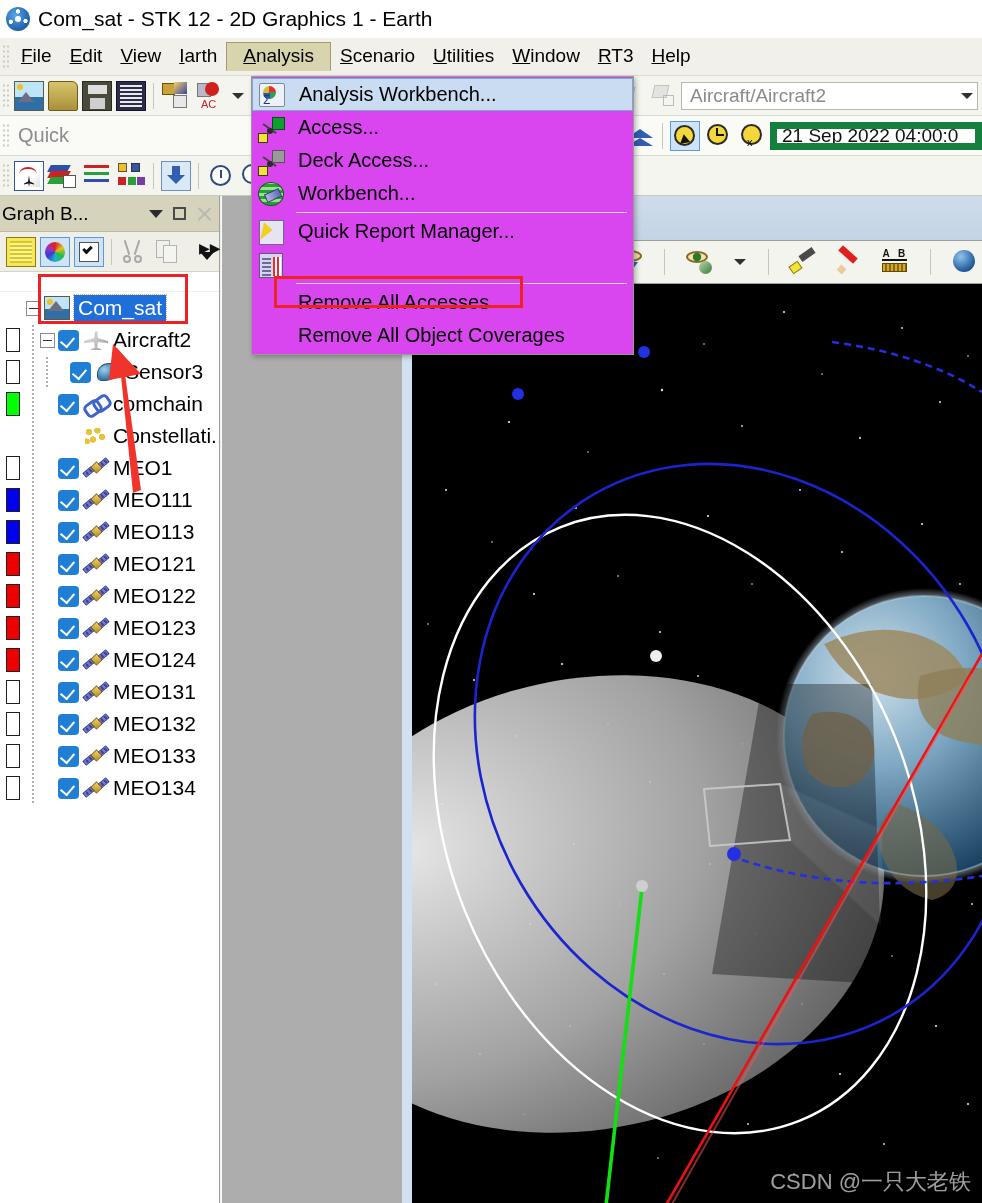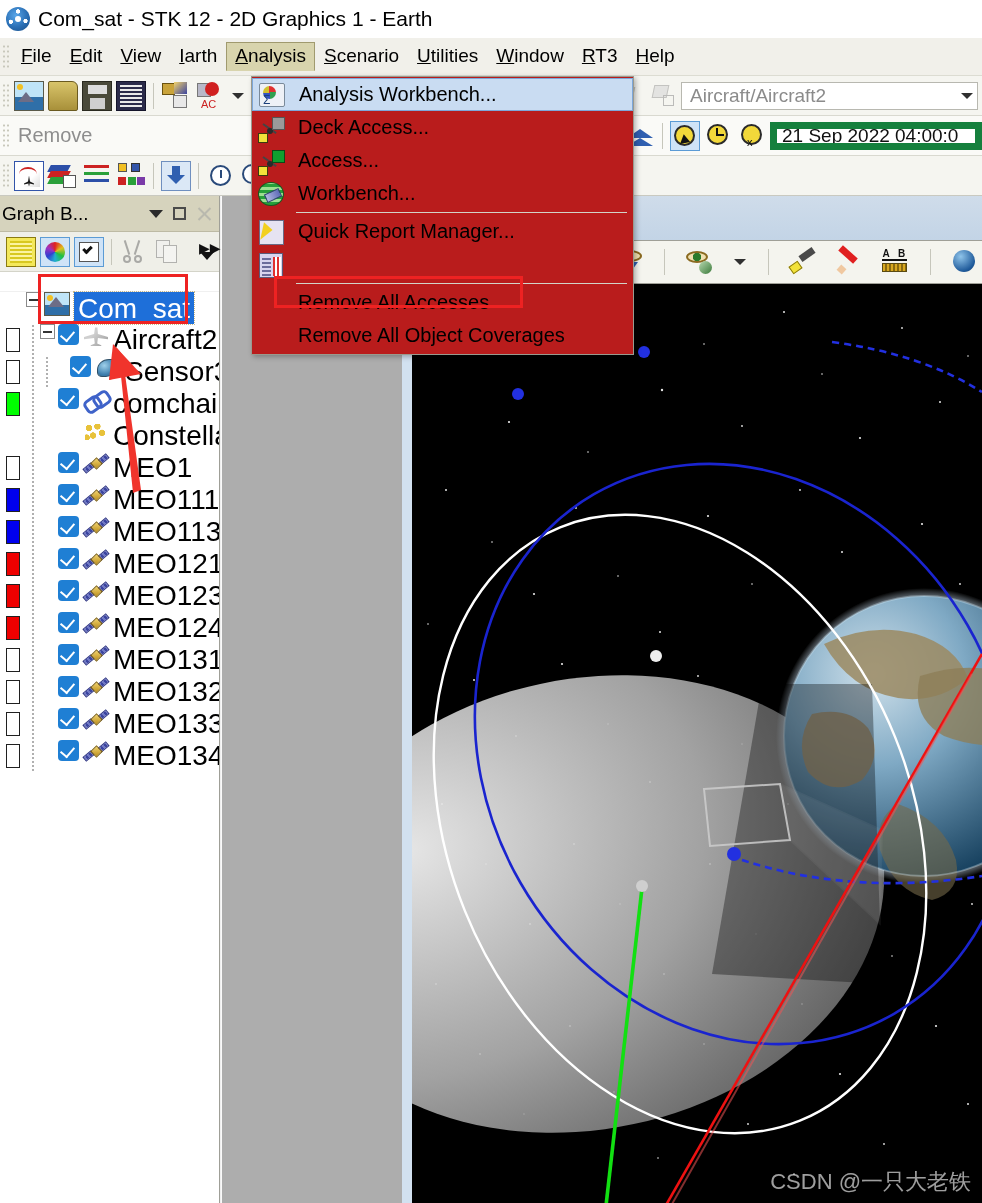--- a/index.html
+++ b/index.html
@@ -59,21 +59,21 @@
   }
   .menu-item {
     font-size: 19px; color: #000; padding: 4px 9px; cursor: default;
     white-space: nowrap; line-height: 1.1;
   }
   .menu-item u { text-decoration: underline; }
   .menu-item.open {
     background: #d8d4ad;
     border: 1px solid #a09a6e;
     border-bottom-color: #d8d4ad;
-    padding: 3px 8px;
+    padding: 3px 16px;
     position: relative; z-index: 60;
   }
 
   
   .toolbar1 {
     position: absolute; left: 0; top: 76px; width: 982px; height: 40px;
     background: #f5f5f0; border-bottom: 1px solid #d9d9d0;
     display: flex; align-items: center;
   }
   .toolbar2 {
@@ -136,22 +136,22 @@
   .x-btn::after { transform: rotate(-45deg); }
 
   .objpanel-toolbar {
     height: 40px; background: #efefe8; border-bottom: 1px solid #d4d4c9;
     display: flex; align-items: center; padding-left: 4px;
   }
   .tree-area { position: relative; height: 931px; background: #fff; overflow: hidden; }
   .tree-blankrow { height: 20px; background: #ffffff; border-bottom: 1px solid #f0f0f0; }
 
   .tree-row {
-    position: relative; height: 32px; display: flex; 
-    font-size: 28px; color: #000; white-space: nowrap;
+    position: relative; height: 32px; display: flex; align-items: center;
+    font-size: 21px; color: #000; white-space: nowrap;
   }
   .swatch-col { width: 26px; flex: 0 0 auto; display:flex; align-items:center; justify-content:center; }
   .swatch { width: 14px; height: 24px; border: 1px solid #202020; background: #fff; }
   .expander {
     width: 15px; height: 15px; border: 1px solid #8a8a8a; background: #fff;
     position: relative; flex: 0 0 auto; margin-right: 3px;
   }
   .expander::before {
     content: ""; position: absolute; left: 2px; top: 6px; width: 9px; height: 1.5px; background: #333;
   }
@@ -262,21 +262,21 @@
     display: flex; align-items: center; padding-left: 4px; justify-content: space-between;
   }
   .starfield {
     position: absolute; left: 0; top: 88px; width: 569px; height: 919px;
     background: #000;
   }
 
   
   .dropdown {
     position: absolute; left: 251px; top: 76px; width: 383px;
-    background: #b91c1c;
+    background: #d946ef;
     border: 1px solid #9a9a8f;
     box-shadow: 2px 2px 5px rgba(0,0,0,0.28);
     z-index: 100;
     padding: 1px 0 2px 0;
   }
   .dd-item {
     height: 33px; display: flex; align-items: center;
     font-size: 20px; color: #000; padding-left: 2px; white-space: nowrap;
     position: relative;
   }
@@ -429,21 +429,21 @@
       <span style="position:absolute;left:14px;top:14px;width:11px;height:11px;border:1px solid #777;display:block;"></span>
     </div>
     <div class="combo" style="width:297px;margin-right:4px;">
       <span>Aircraft/Aircraft2</span>
       <span class="caret" style="margin:0;"></span>
     </div>
   </div>
 
   <div class="toolbar2">
     <div class="grip"></div>
-    <div class="searchbox" style="width:220px;">Remove</div>
+    <div class="searchbox" style="width:220px;">Quick</div>
     <div style="flex:1 1 auto;"></div>
     <div class="ic">
       <span style="position:absolute;left:2px;top:8px;width:0;height:0;border-left:13px solid transparent;border-right:13px solid transparent;border-bottom:9px solid #2f5fb0;display:block;"></span>
       <span style="position:absolute;left:2px;top:17px;width:0;height:0;border-left:13px solid transparent;border-right:13px solid transparent;border-bottom:8px solid #2f5fb0;display:block;"></span>
     </div>
     <div class="tbsep"></div>
     <div class="ic sel">
       <span style="position:absolute;left:3px;top:3px;width:21px;height:21px;border-radius:50%;background:#f2d83a;border:2px solid #2a2a2a;display:block;"></span>
       <span style="position:absolute;left:8px;top:14px;width:0;height:0;border-left:9px solid #111;border-top:5px solid transparent;border-bottom:5px solid transparent;transform:rotate(140deg);display:block;"></span>
     </div>
@@ -652,20 +652,34 @@
             </span>
             <span class="dotline"></span>
             <span style="width:18px;flex:0 0 auto;"></span>
             <span class="chk"></span>
             <span class="objicon i-sat">
               <span class="i-sat-p1"></span>
               <span class="i-sat-p2"></span>
               <span class="i-sat-body"></span>
             </span>
             <span>MEO121</span>
+          </div>
+          <div class="tree-row">
+            <span class="swatch-col">
+              <span class="swatch" style="background:#ee0000;"></span>
+            </span>
+            <span class="dotline"></span>
+            <span style="width:18px;flex:0 0 auto;"></span>
+            <span class="chk"></span>
+            <span class="objicon i-sat">
+              <span class="i-sat-p1"></span>
+              <span class="i-sat-p2"></span>
+              <span class="i-sat-body"></span>
+            </span>
+            <span>MEO122</span>
           </div>
           <div class="tree-row">
             <span class="swatch-col">
               <span class="swatch" style="background:#ee0000;"></span>
             </span>
             <span class="dotline"></span>
             <span style="width:18px;flex:0 0 auto;"></span>
             <span class="chk"></span>
             <span class="objicon i-sat">
               <span class="i-sat-p1"></span>
@@ -948,38 +962,38 @@
 
   <div class="dropdown">
     <div class="dd-item hl">
       <span class="dd-icon">
           <span class="ic-workbench"></span>
         </span>
       <span class="dd-label">Analysis Workbench...</span>
     </div>
     <div class="dd-item">
       <span class="dd-icon">
+          <span class="ic-access">
+            <span class="ic-acc-line"></span>
+            <span class="ic-acc-dot"></span>
+          </span>
+        </span>
+      <span class="dd-label">Access...</span>
+    </div>
+    <div class="dd-item">
+      <span class="dd-icon">
           <span class="ic-deck">
             <span class="ic-acc-line"></span>
             <span class="ic-acc-dot"></span>
           </span>
         </span>
       <span class="dd-label">Deck Access...</span>
     </div>
     <div class="dd-item">
       <span class="dd-icon">
-          <span class="ic-access">
-            <span class="ic-acc-line"></span>
-            <span class="ic-acc-dot"></span>
-          </span>
-        </span>
-      <span class="dd-label">Access...</span>
-    </div>
-    <div class="dd-item">
-      <span class="dd-icon">
           <span class="ic-coverage"></span>
         </span>
       <span class="dd-label">Workbench...</span>
     </div>
     <div class="dd-sep"></div>
     <div class="dd-item">
       <span class="dd-icon">
           <span class="ic-quickrep"></span>
         </span>
       <span class="dd-label">Quick Report Manager...</span>

